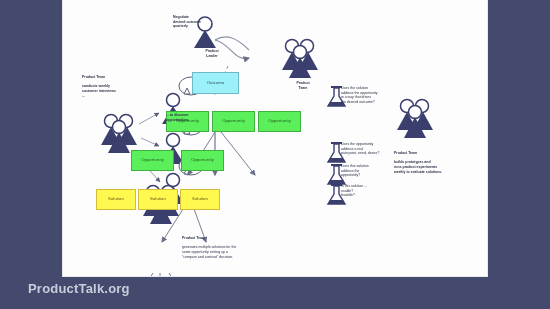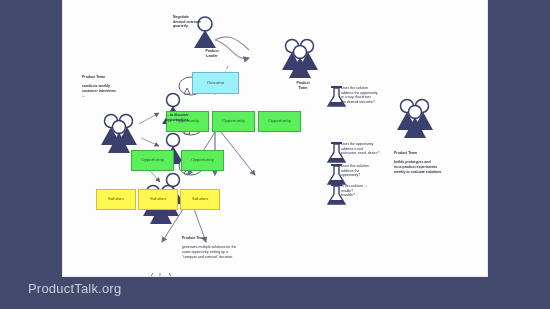--- a/index.html
+++ b/index.html
@@ -14,21 +14,21 @@
   #canvas{
     position:absolute;left:63px;top:0;width:424px;height:276px;
     background:#fdfdfd;
     box-shadow:0 0 0 1px #e8e8ee;
   }
   #svgwrap{position:absolute;left:0;top:0;width:424px;height:276px;}
 
   
   #watermark{
     position:absolute;left:28px;top:281px;
-    font-size:13px;font-weight:normal;color:#c9ccda;
+    font-size:13px;font-weight:bold;color:#c9ccda;
     letter-spacing:.2px;white-space:nowrap;
   }
 
   
   .node{
     position:absolute;box-sizing:border-box;
     display:flex;align-items:center;justify-content:center;
     font-size:4.2px;letter-spacing:.1px;
     text-align:center;line-height:1.1;
   }

